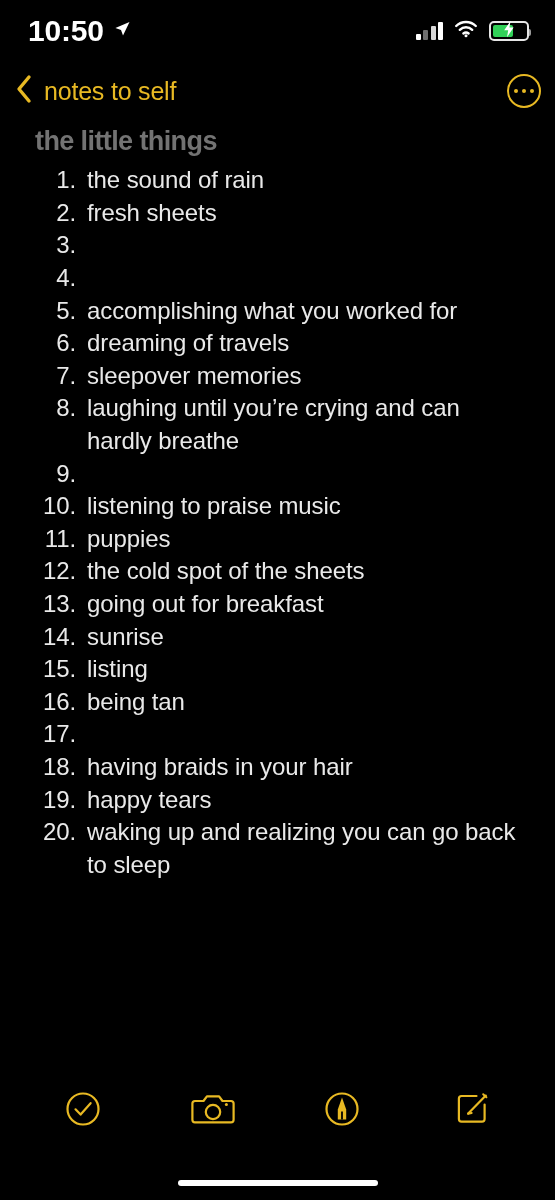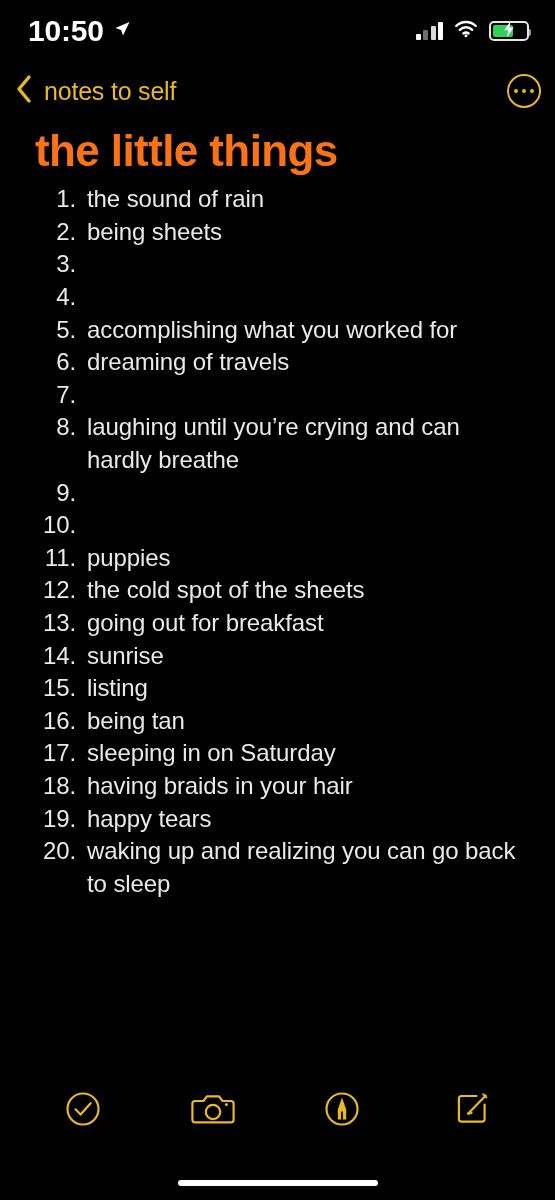--- a/index.html
+++ b/index.html
@@ -143,22 +143,22 @@
   }
 
   
   .note-body {
     flex: 1 1 auto;
     padding: 6px 24px 0 35px;
     box-sizing: border-box;
     overflow: hidden;
   }
   .note-title {
-    color: #f97316;
-    font-size: 44px;
+    color: #737373;
+    font-size: 27px;
     font-weight: bold;
     letter-spacing: -0.6px;
     line-height: 1.12;
     margin: 0 0 8px 0;
   }
   .note-list {
     list-style: none;
     margin: 0;
     padding: 0;
   }
@@ -274,48 +274,50 @@
 
   <div class="note-body">
     <h1 class="note-title">the little things</h1>
     <ol class="note-list" id="note-list">
         <li class="note-item">
           <span class="note-num">1.</span>
           <span class="note-text">the sound of rain</span>
         </li>
         <li class="note-item">
           <span class="note-num">2.</span>
-          <span class="note-text">being sheets</span>
+          <span class="note-text">fresh sheets</span>
         </li>
         <li class="note-item">
           <span class="note-num">3.</span>
         </li>
         <li class="note-item">
           <span class="note-num">4.</span>
         </li>
         <li class="note-item">
           <span class="note-num">5.</span>
           <span class="note-text">accomplishing what you worked for</span>
         </li>
         <li class="note-item">
           <span class="note-num">6.</span>
           <span class="note-text">dreaming of travels</span>
         </li>
         <li class="note-item">
           <span class="note-num">7.</span>
+          <span class="note-text">sleepover memories</span>
         </li>
         <li class="note-item">
           <span class="note-num">8.</span>
           <span class="note-text">laughing until you’re crying and can hardly breathe</span>
         </li>
         <li class="note-item">
           <span class="note-num">9.</span>
         </li>
         <li class="note-item">
           <span class="note-num">10.</span>
+          <span class="note-text">listening to praise music</span>
         </li>
         <li class="note-item">
           <span class="note-num">11.</span>
           <span class="note-text">puppies</span>
         </li>
         <li class="note-item">
           <span class="note-num">12.</span>
           <span class="note-text">the cold spot of the sheets</span>
         </li>
         <li class="note-item">
@@ -329,21 +331,20 @@
         <li class="note-item">
           <span class="note-num">15.</span>
           <span class="note-text">listing</span>
         </li>
         <li class="note-item">
           <span class="note-num">16.</span>
           <span class="note-text">being tan</span>
         </li>
         <li class="note-item">
           <span class="note-num">17.</span>
-          <span class="note-text">sleeping in on Saturday</span>
         </li>
         <li class="note-item">
           <span class="note-num">18.</span>
           <span class="note-text">having braids in your hair</span>
         </li>
         <li class="note-item">
           <span class="note-num">19.</span>
           <span class="note-text">happy tears</span>
         </li>
         <li class="note-item">

